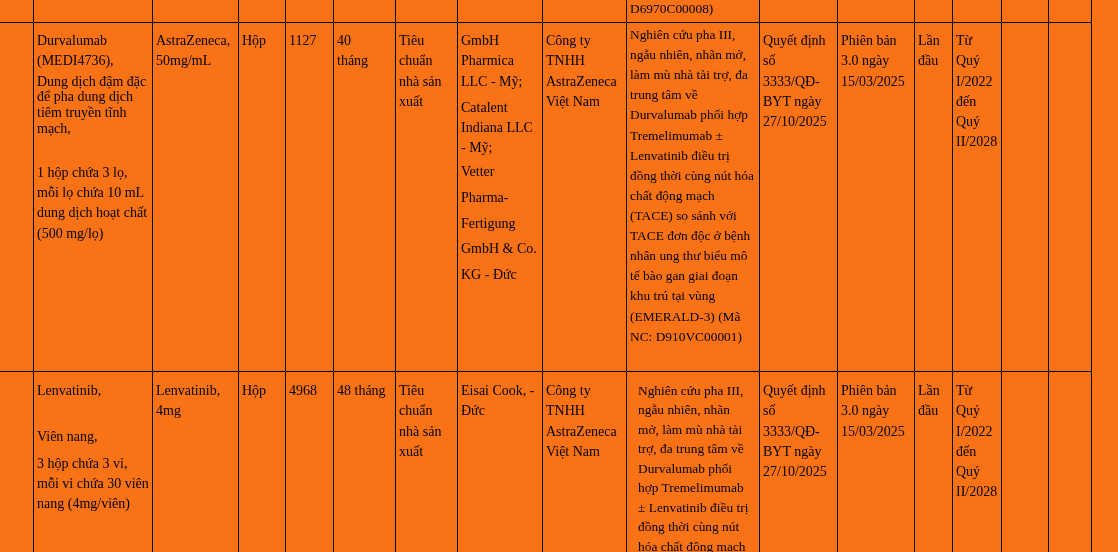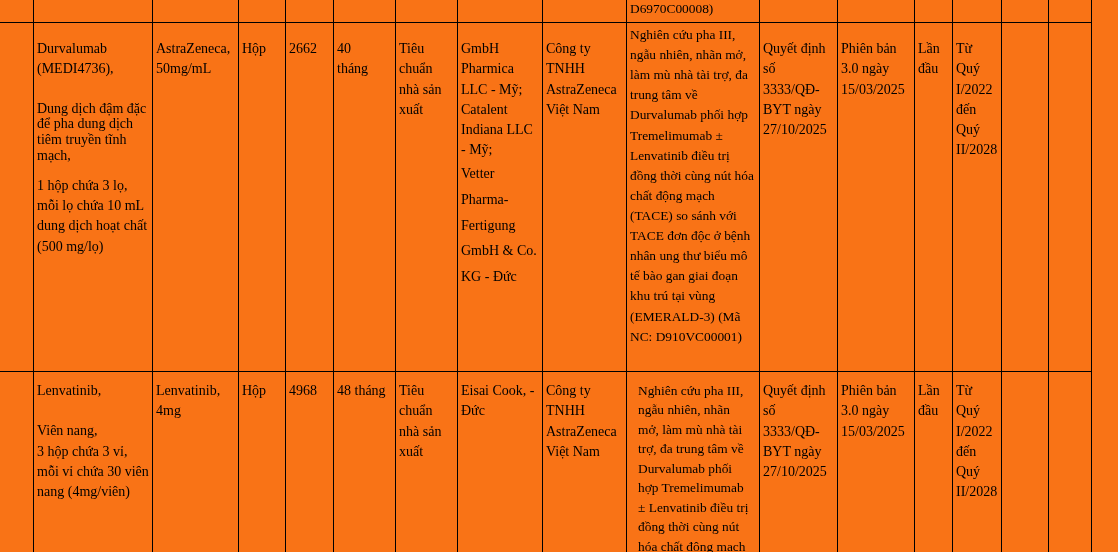--- a/index.html
+++ b/index.html
@@ -7,33 +7,33 @@
     position:relative; width:1118px; height:552px; overflow:hidden;
     background:#f97316; color:#000;
     font-family:"Liberation Serif","DejaVu Serif",serif;
   }
   table.doc {
     position:absolute; left:-6px; top:-18px;
     border-collapse:collapse; table-layout:fixed; width:1097px;
   }
   td {
     border:1px solid #000; vertical-align:top;
-    padding:16px 3px; font-size:14px; line-height:1.45;
+    padding:8px 3px; font-size:14px; line-height:1.45;
     overflow:hidden; word-wrap:break-word;
   }
   tr.partial { height:40px; }
   tr.partial td { vertical-align:bottom; padding-bottom:3px; }
   tr.r1 { height:349px; }
   tr.r2 { height:300px; }
   tr.r2 td { padding-top:9px; }
   .p { margin:0; }
-  .p-tight { line-height:1.13; margin-top:21px; }
-  .p-gap { margin-top:12px; }
-  .p-gap-sm { margin-top:0; }
-  .p-gap-md { margin-top:20px; }
+  .p-tight { line-height:1.13; margin-top:2px; }
+  .p-gap { margin-top:26px; }
+  .p-gap-sm { margin-top:6px; }
+  .p-gap-md { margin-top:26px; }
   .p-wide { line-height:1.85; }
   td.study { font-size:13.4px; line-height:1.5; padding:2px 2px 2px 3px; }
   td.study2 { font-size:13.4px; line-height:1.45; padding:9px 8px 2px 11px; }
   .narrow { display:block; width:32px; }
 </style>
 </head>
 <body>
 
 <div class="canvas">
   <table class="doc">
@@ -78,21 +78,21 @@
 
     <tr class="r1">
       <td></td>
       <td>
         <div class="p">Durvalumab (MEDI4736),</div>
         <div class="p p-tight">Dung dịch đậm đặc để pha dung dịch tiêm truyền tĩnh mạch,</div>
         <div class="p p-gap">1 hộp chứa 3 lọ, mỗi lọ chứa 10 mL dung dịch hoạt chất (500 mg/lọ)</div>
       </td>
       <td>AstraZeneca, 50mg/mL</td>
       <td>Hộp</td>
-      <td>2662</td>
+      <td>1127</td>
       <td>
         <span class="narrow">40 tháng</span>
       </td>
       <td>Tiêu chuẩn nhà sản xuất</td>
       <td>
         <div class="p">GmbH Pharmica LLC - Mỹ;</div>
         <div class="p p-gap-sm">Catalent Indiana LLC - Mỹ;</div>
         <div class="p p-wide">Vetter Pharma-Fertigung GmbH &amp; Co. KG - Đức</div>
       </td>
       <td>Công ty TNHH AstraZeneca Việt Nam</td>

